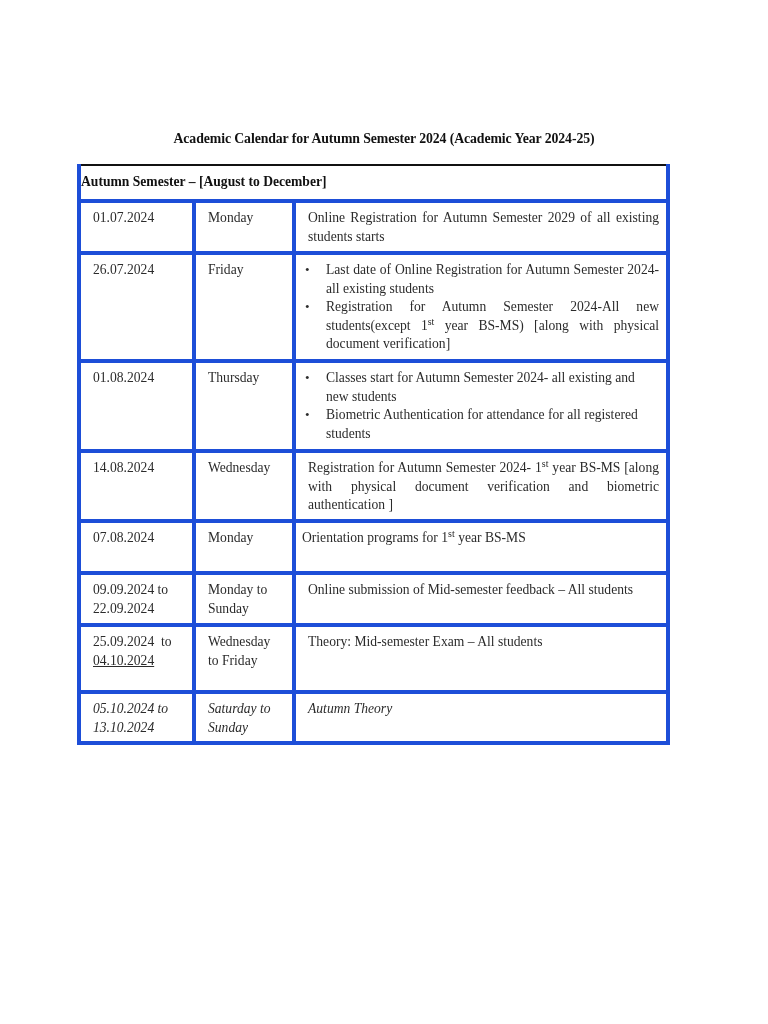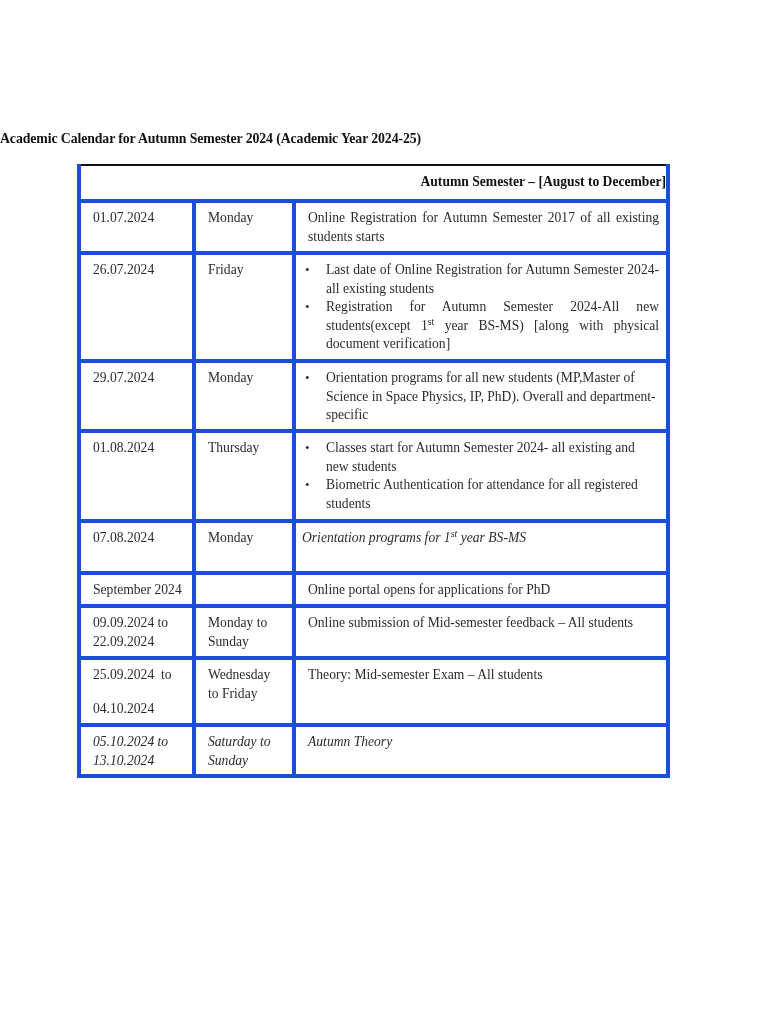--- a/index.html
+++ b/index.html
@@ -15,21 +15,21 @@
       font-family: "Liberation Serif", "DejaVu Serif", serif;
       color: #2b2b2b;
       font-size: 13.6px;
       line-height: 18.5px;
     }
     .page-title {
       position: absolute;
       top: 130px;
       left: 0;
       width: 768px;
-      text-align: left;
+      text-align: center;
       font-weight: bold;
       font-size: 13.8px;
       color: #111;
       letter-spacing: -0.1px;
     }
     table.calendar {
       position: absolute;
       top: 164px;
       left: 77px;
       width: 589px;
@@ -37,35 +37,35 @@
       table-layout: fixed;
     }
     table.calendar td {
       border: 4px solid #1d4ed8;
       vertical-align: top;
       padding: 0;
     }
     table.calendar tr.header-row td {
       border-top: 2px solid #111;
       border-bottom: 2px solid #111;
-      text-align: right;
+      text-align: left;
       font-weight: bold;
       color: #111;
       height: 33px;
       vertical-align: middle;
       padding-top: 0;
     }
     col.c-date { width: 115px; }
     col.c-day { width: 100px; }
     col.c-event { width: 374px; }
 
     td.date-cell { padding: 6px 10px 0 12px !important; }
     td.day-cell { padding: 6px 6px 0 12px !important; }
     td.event-cell { padding: 6px 7px 0 12px !important; text-align: justify; }
-    td.event-cell.tight { padding-left: 6px !important; font-style: italic; }
+    td.event-cell.tight { padding-left: 6px !important; }
 
     ul.bullets {
       list-style: none;
       margin: 0;
       padding: 0;
     }
     ul.bullets li {
       position: relative;
       padding-left: 22px;
       margin-left: -4px;
@@ -94,101 +94,89 @@
       <col class="c-event">
   </colgroup>
   <tbody>
     <tr class="header-row">
       <td colspan="3">Autumn Semester – [August to December]</td>
     </tr>
 
     <tr class="thick-bottom" style="height:52px;">
       <td class="date-cell">01.07.2024</td>
       <td class="day-cell">Monday</td>
-      <td class="event-cell">Online Registration for Autumn Semester 2017 of all existing students starts</td>
+      <td class="event-cell">Online Registration for Autumn Semester 2029 of all existing students starts</td>
     </tr>
 
     <tr style="height:108px;">
       <td class="date-cell">26.07.2024</td>
       <td class="day-cell">Friday</td>
       <td class="event-cell">
         <ul class="bullets">
           <li>
             <span class="bullet-dot">•</span>
             <span>Last date of Online Registration for Autumn Semester 2024- all existing students</span>
           </li>
           <li>
             <span class="bullet-dot">•</span>
             <span>Registration for Autumn Semester 2024-All new students(except 1</span><sup>st</sup><span> year BS-MS) [along with physical document verification]</span>
           </li>
         </ul>
       </td>
     </tr>
 
-    <tr style="height:70px;">
-      <td class="date-cell">29.07.2024</td>
-      <td class="day-cell">Monday</td>
-      <td class="event-cell">
-        <ul class="bullets">
-          <li style="text-align:left;">
-            <span class="bullet-dot">•</span>
-            <span>Orientation programs for all new students (MP,Master of Science in Space Physics, IP, PhD). Overall and department-specific</span>
-          </li>
-        </ul>
-      </td>
-    </tr>
 
     <tr style="height:90px;">
       <td class="date-cell">01.08.2024</td>
       <td class="day-cell">Thursday</td>
       <td class="event-cell">
         <ul class="bullets">
           <li style="text-align:left;">
             <span class="bullet-dot">•</span>
             <span>Classes start for Autumn Semester 2024- all existing and new students</span>
           </li>
           <li style="text-align:left;">
             <span class="bullet-dot">•</span>
             <span>Biometric Authentication for attendance for all registered students</span>
           </li>
         </ul>
       </td>
     </tr>
 
 
+    <tr style="height:70px;">
+      <td class="date-cell">14.08.2024</td>
+      <td class="day-cell">Wednesday</td>
+      <td class="event-cell"><span>Registration for Autumn Semester 2024- 1</span><sup>st</sup><span> year BS-MS [along with physical document verification and biometric authentication ]</span></td>
+    </tr>
 
     <tr style="height:52px;">
       <td class="date-cell">07.08.2024</td>
       <td class="day-cell">Monday</td>
       <td class="event-cell tight"><span>Orientation programs for 1</span><sup>st</sup><span> year BS-MS</span></td>
     </tr>
 
 
-    <tr style="height:33px;">
-      <td class="date-cell">September 2024</td>
-      <td class="day-cell"></td>
-      <td class="event-cell">Online portal opens for applications for PhD</td>
-    </tr>
 
     <tr style="height:52px;">
       <td class="date-cell multi-gap">
         <span class="block">09.09.2024 to</span>
         <span class="block">22.09.2024</span>
       </td>
       <td class="day-cell multi-gap">
         <span class="block">Monday to</span>
         <span class="block">Sunday</span>
       </td>
       <td class="event-cell">Online submission of Mid-semester feedback – All students</td>
     </tr>
 
     <tr style="height:67px;">
       <td class="date-cell multi-gap">
         <span class="block" style="white-space:pre;">25.09.2024  to</span>
-        <span class="block" style="margin-top:15px;">04.10.2024</span>
+        <span class="block" style="text-decoration:underline;">04.10.2024</span>
       </td>
       <td class="day-cell multi-gap">
         <span class="block">Wednesday</span>
         <span class="block">to Friday</span>
       </td>
       <td class="event-cell">Theory: Mid-semester Exam – All students</td>
     </tr>
 
     <tr class="italic" style="height:51px;margin-top:42px;">
       <td class="date-cell multi-gap">

